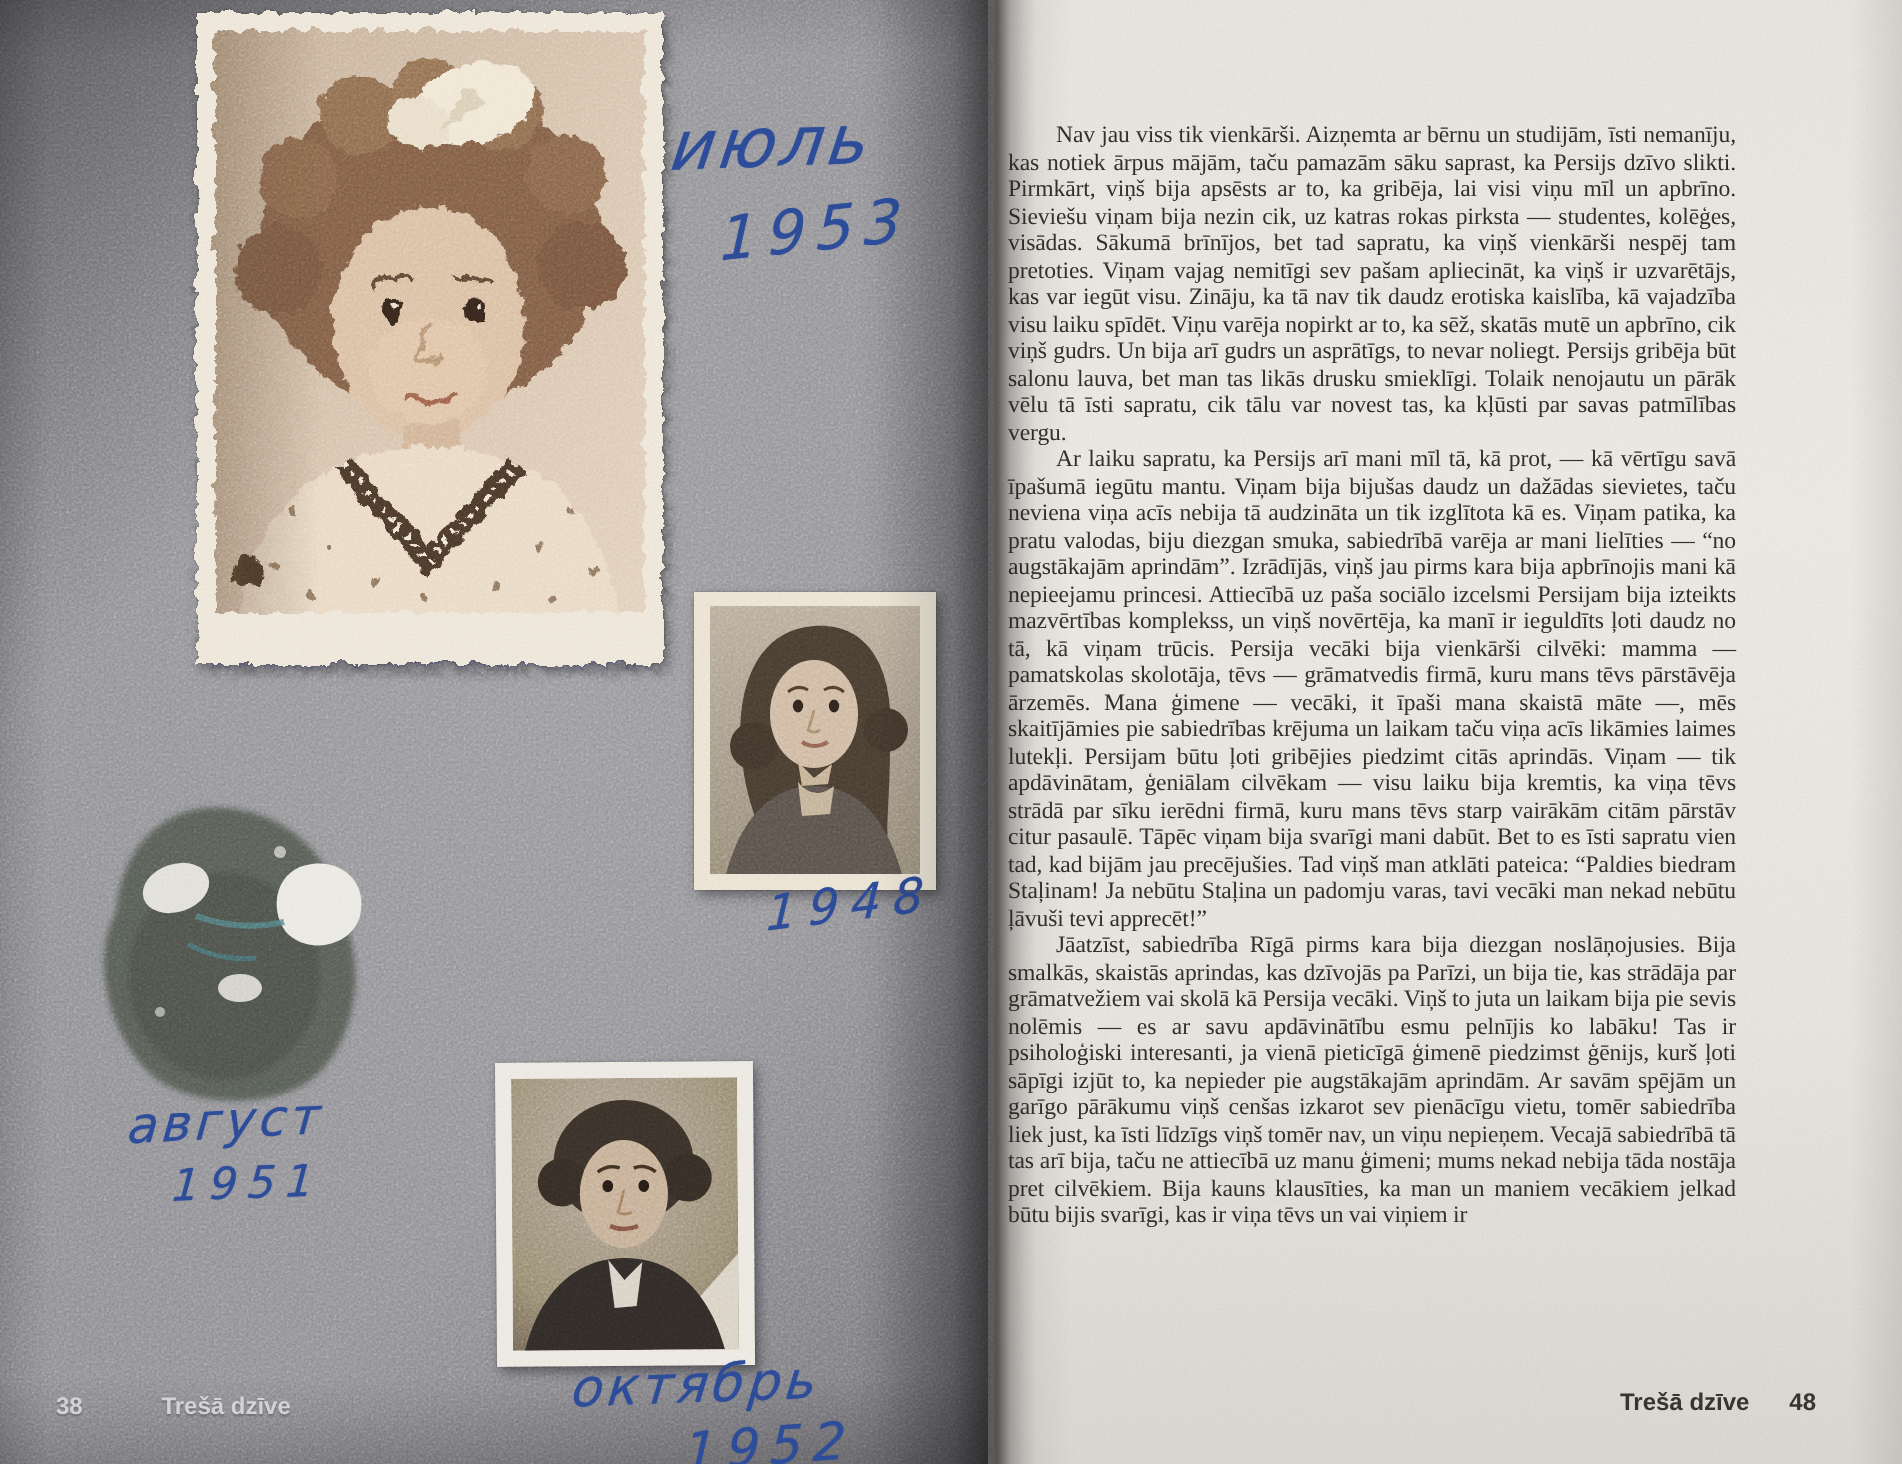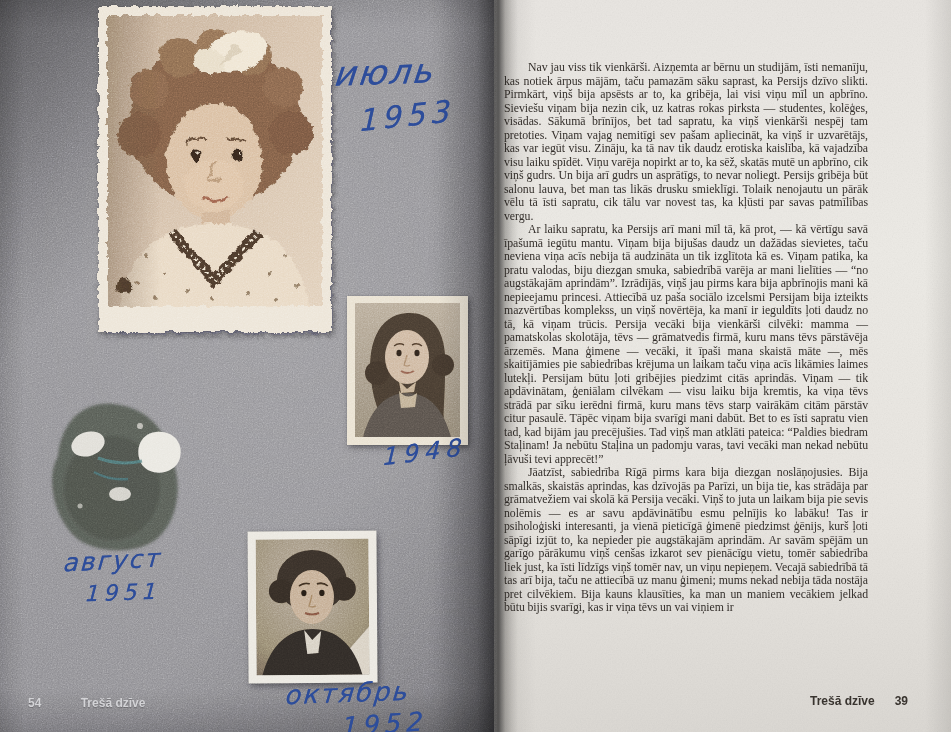--- a/index.html
+++ b/index.html
@@ -252,36 +252,36 @@
     </div>
 
     <div class="hand hw-october">октябрь</div>
     <div class="hand hw-1952">1952</div>
 
     <svg class="grain grain-left" width="497" height="732">
       <rect width="100%" height="100%" filter="url(#grainF)"></rect>
     </svg>
 
     <div class="footer-left">
-      <span class="pgnum">54</span>
+      <span class="pgnum">38</span>
       <span>Trešā dzīve</span>
     </div>
   </div>
 
   <div class="page-right">
     <div class="textcol">
         <p><span>Nav jau viss tik vienkārši. Aizņemta ar bērnu un studijām, īsti nemanīju, kas notiek ārpus mājām, taču pamazām sāku saprast, ka Persijs dzīvo slikti. Pirmkārt, viņš bija apsēsts ar to, ka gribēja, lai visi viņu mīl un apbrīno. Sieviešu viņam bija nezin cik, uz katras rokas pirksta — studentes, kolēģes, visādas. Sākumā brīnījos, bet tad sapratu, ka viņš vienkārši nespēj tam pretoties. Viņam vajag nemitīgi sev pašam apliecināt, ka viņš ir uzvarētājs, kas var iegūt visu. Zināju, ka tā nav tik daudz erotiska kaislība, kā vajadzība visu laiku spīdēt. Viņu varēja </span><span class="it">nopirkt</span><span> ar to, ka sēž, skatās mutē un apbrīno, cik viņš gudrs. Un bija arī gudrs un asprātīgs, to nevar noliegt. Persijs gribēja būt salonu lauva, bet man tas likās drusku smieklīgi. Tolaik nenojautu un pārāk vēlu tā īsti sapratu, cik tālu var novest tas, ka kļūsti par savas patmīlības vergu.</span></p>
         <p><span>Ar laiku sapratu, ka Persijs arī mani mīl tā, kā prot, — kā vērtīgu savā īpašumā iegūtu mantu. Viņam bija bijušas daudz un dažādas sievietes, taču neviena viņa acīs nebija tā audzināta un tik izglītota kā es. Viņam patika, ka pratu valodas, biju diezgan smuka, sabiedrībā varēja ar mani lielīties — “no augstākajām aprindām”. Izrādījās, viņš jau pirms kara bija apbrīnojis mani kā nepieejamu princesi. Attiecībā uz paša sociālo izcelsmi Persijam bija izteikts mazvērtības komplekss, un viņš novērtēja, ka manī ir ieguldīts ļoti daudz no tā, kā viņam trūcis. Persija vecāki bija vienkārši cilvēki: mamma — pamatskolas skolotāja, tēvs — grāmatvedis firmā, kuru mans tēvs pārstāvēja ārzemēs. Mana ģimene — vecāki, it īpaši mana skaistā māte —, mēs skaitījāmies pie sabiedrības </span><span class="it">krējuma</span><span> un laikam taču viņa acīs likāmies laimes lutekļi. Persijam būtu ļoti gribējies piedzimt citās aprindās. Viņam — tik apdāvinātam, ģeniālam cilvēkam — visu laiku bija kremtis, ka viņa tēvs strādā par sīku ierēdni firmā, kuru mans tēvs starp vairākām citām pārstāv citur pasaulē. Tāpēc viņam bija svarīgi mani dabūt. Bet to es īsti sapratu vien tad, kad bijām jau precējušies. Tad viņš man atklāti pateica: “Paldies biedram Staļinam! Ja nebūtu Staļina un padomju varas, tavi vecāki man nekad nebūtu ļāvuši tevi apprecēt!”</span></p>
         <p><span>Jāatzīst, sabiedrība Rīgā pirms kara bija diezgan noslāņojusies. Bija smalkās, skaistās aprindas, kas dzīvojās pa Parīzi, un bija tie, kas strādāja par grāmatvežiem vai skolā kā Persija vecāki. Viņš to juta un laikam bija pie sevis nolēmis — es ar savu apdāvinātību esmu pelnījis ko labāku! Tas ir psiholoģiski interesanti, ja vienā pieticīgā ģimenē piedzimst ģēnijs, kurš ļoti sāpīgi izjūt to, ka nepieder pie augstākajām aprindām. Ar savām spējām un garīgo pārākumu viņš cenšas izkarot sev pienācīgu vietu, tomēr sabiedrība liek just, ka īsti līdzīgs viņš tomēr nav, un viņu nepieņem. Vecajā sabiedrībā tā tas arī bija, taču ne attiecībā uz manu ģimeni; mums nekad nebija tāda nostāja pret cilvēkiem. Bija kauns klausīties, ka man un maniem vecākiem jelkad būtu bijis svarīgi, kas ir viņa tēvs un vai viņiem ir</span></p>
       </div>
 
     <svg class="grain grain-right" width="457" height="732">
       <rect width="100%" height="100%" filter="url(#grainF)"></rect>
     </svg>
 
     <div class="footer-right">
       <span>Trešā dzīve</span>
-      <span>39</span>
+      <span>48</span>
     </div>
   </div>
 
   <div class="gutter"></div>
 </div>
 
 </body></html>

